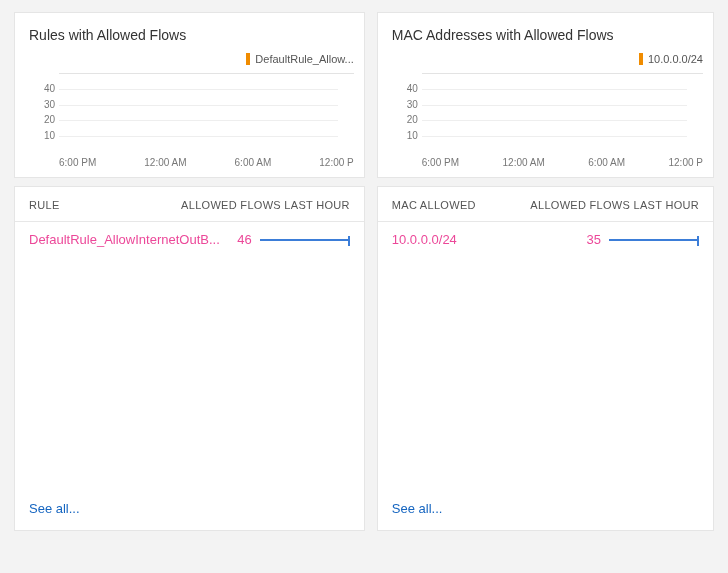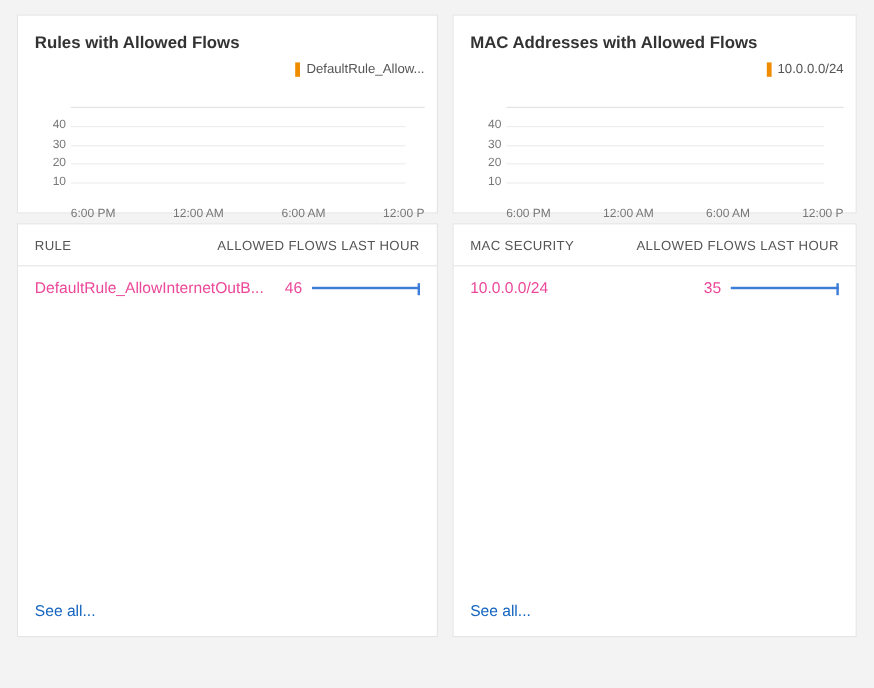--- a/index.html
+++ b/index.html
@@ -33,27 +33,27 @@
       background: #fff;
       border: 1px solid #e5e5e5;
       padding: 14px 10px 8px 10px;
       height: 166px;
       position: relative;
       margin-bottom: 8px;
     }
     .chart-title {
       font-size: 14px;
       color: #333;
-      font-weight: 700;
+      font-weight: 400;
       margin-bottom: 8px;
       padding-left: 4px;
     }
     .legend {
       text-align: right;
-      margin-bottom: 20px;
+      margin-bottom: 4px;
     }
     .legend-item {
       display: inline-flex;
       align-items: center;
       font-size: 11px;
       color: #555;
     }
     .legend-swatch {
       width: 4px;
       height: 12px;
@@ -242,21 +242,21 @@
           </div>
           <div class="x-axis">
             <div class="xlabel">6:00 PM</div>
             <div class="xlabel">12:00 AM</div>
             <div class="xlabel">6:00 AM</div>
             <div class="xlabel">12:00 P</div>
           </div>
         </div>
         <div class="table-card">
           <div class="table-head">
-            <div class="th">MAC SECURITY</div>
+            <div class="th">MAC ALLOWED</div>
             <div class="th">ALLOWED FLOWS LAST HOUR</div>
           </div>
           <div class="table-body">
             <div class="row">
               <div class="row-label">10.0.0.0/24</div>
               <div class="row-value">35</div>
               <div class="bar-wrap">
                 <div class="bar-bg"></div>
                 <div class="bar-fill" style="width: 100%;"></div>
                 <div class="bar-tick" style="left: calc(100% - 2px);"></div>

